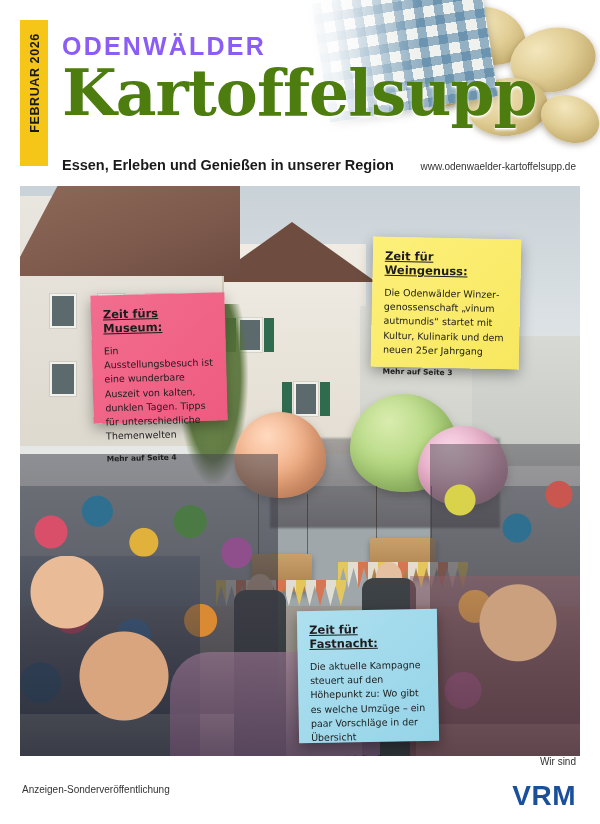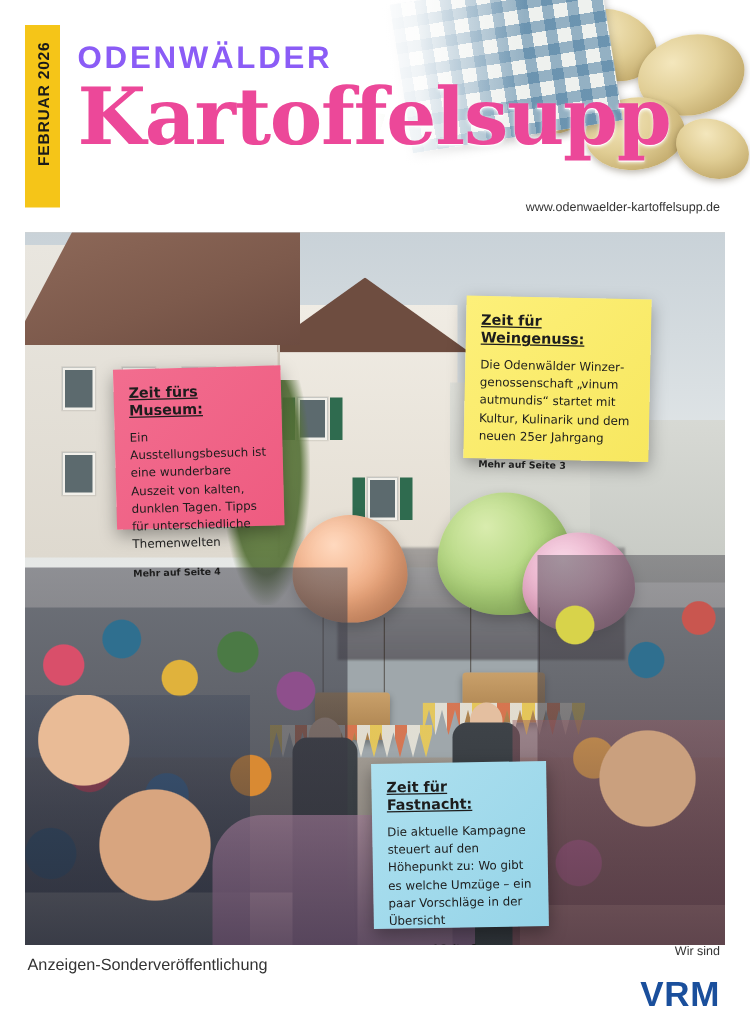--- a/index.html
+++ b/index.html
@@ -108,21 +108,21 @@
     color: #8b5cf6;
     line-height: 1;
   }
   .wordmark {
     margin-top: 2px;
     font-family: "DejaVu Serif", serif;
     font-size: 63px;
     font-weight: 700;
     letter-spacing: -1px;
     line-height: 1.02;
-    color: #ec4899;
+    color: #4d7c0f;
     text-shadow: 0 2px 3px rgba(255,255,255,.9), 0 1px 0 #fff;
     text-align: center;
   }
 
   .tagline {
     position: absolute;
     left: 62px; top: 157px;
     font-size: 14.5px;
     font-weight: 700;
     color: #1a1a1a;
@@ -343,22 +343,22 @@
   }
 
   
   .footer {
     position: absolute;
     left: 0; bottom: 0; width: 600px; height: 68px;
     background: #ffffff;
   }
   .imprint {
     position: absolute;
-    left: 22px; top: 8px;
-    font-size: 13px;
+    left: 22px; top: 28px;
+    font-size: 10px;
     color: #333;
     text-align: right;
   }
   .vrm-wrap {
     position: absolute;
     right: 24px; top: 0px;
     text-align: right;
   }
   .vrm-pre {
     font-size: 10px;
@@ -392,20 +392,21 @@
 
     <div class="spine">
       <div class="spine-text">FEBRUAR 2026</div>
     </div>
 
     <div class="masthead">
       <div class="kicker">ODENWÄLDER</div>
       <div class="wordmark">Kartoffelsupp</div>
     </div>
 
+    <div class="tagline">Essen, Erleben und Genießen in unserer Region</div>
     <div class="website">www.odenwaelder-kartoffelsupp.de</div>
   </div>
 
   <div class="cover-photo">
     <div class="sky"></div>
 
     <div class="bld-b"></div>
     <div class="roof-b"></div>
     <div class="bld-c"></div>
     <div class="bld-d"></div>

